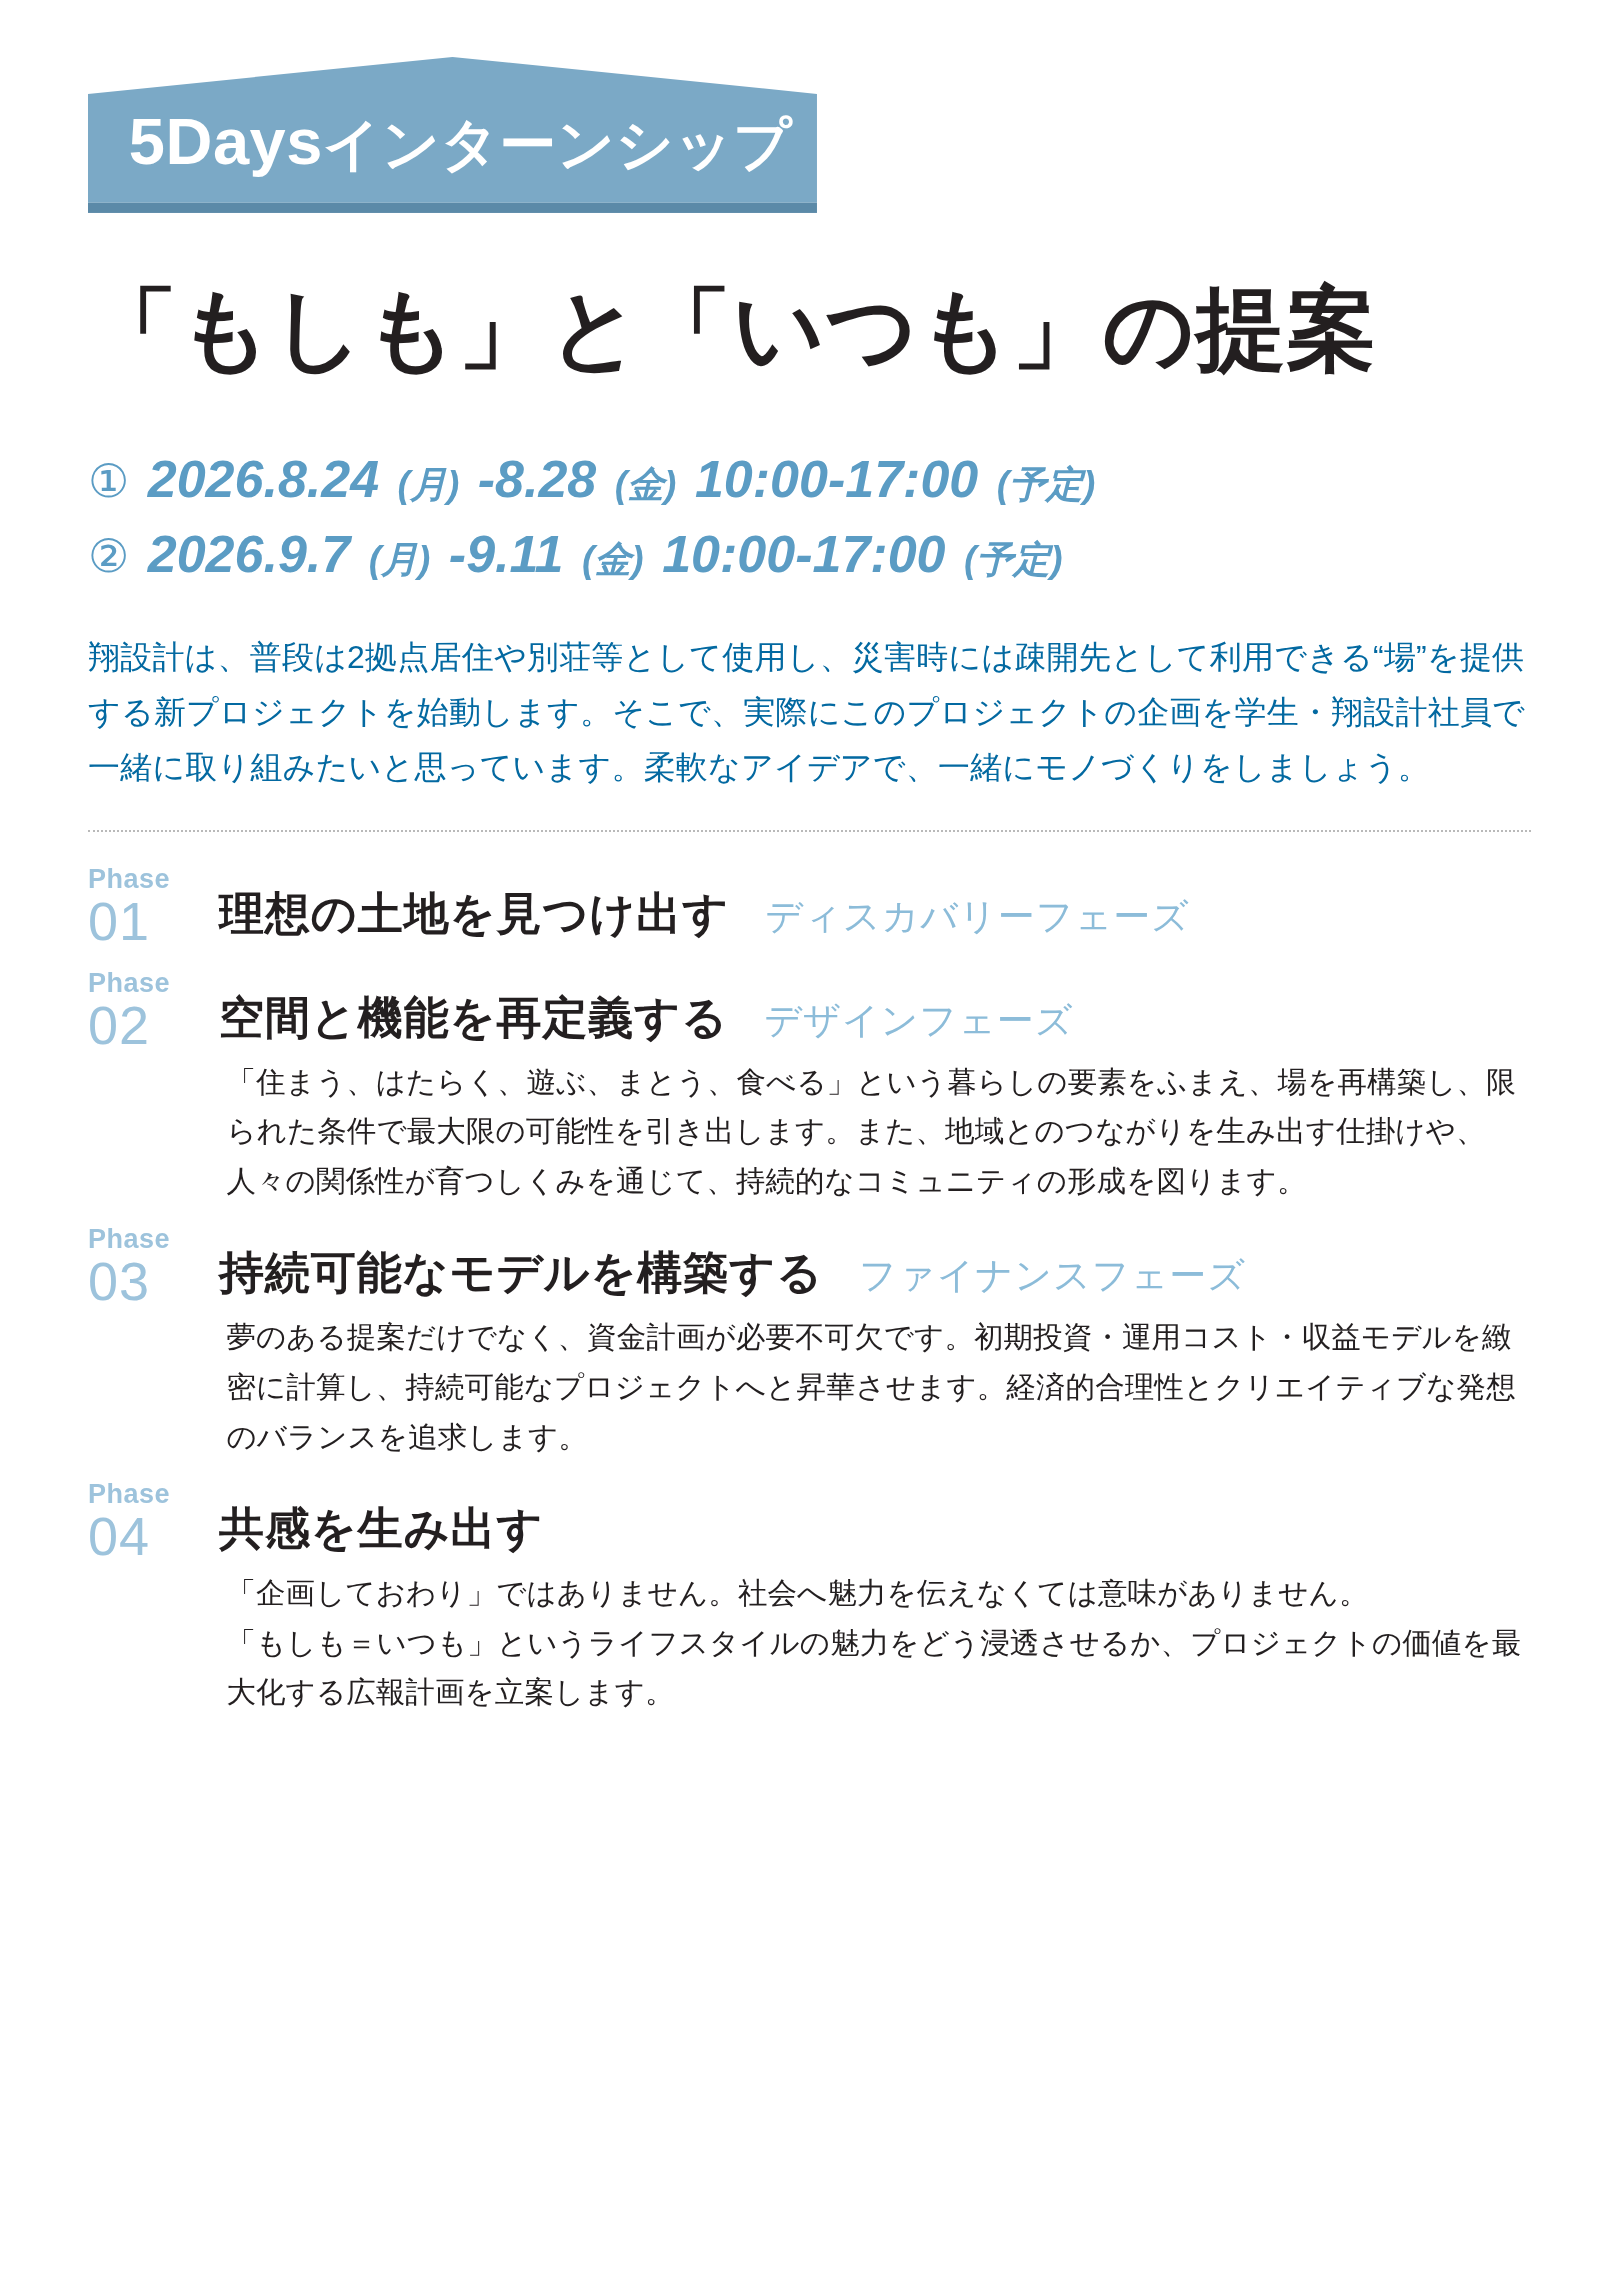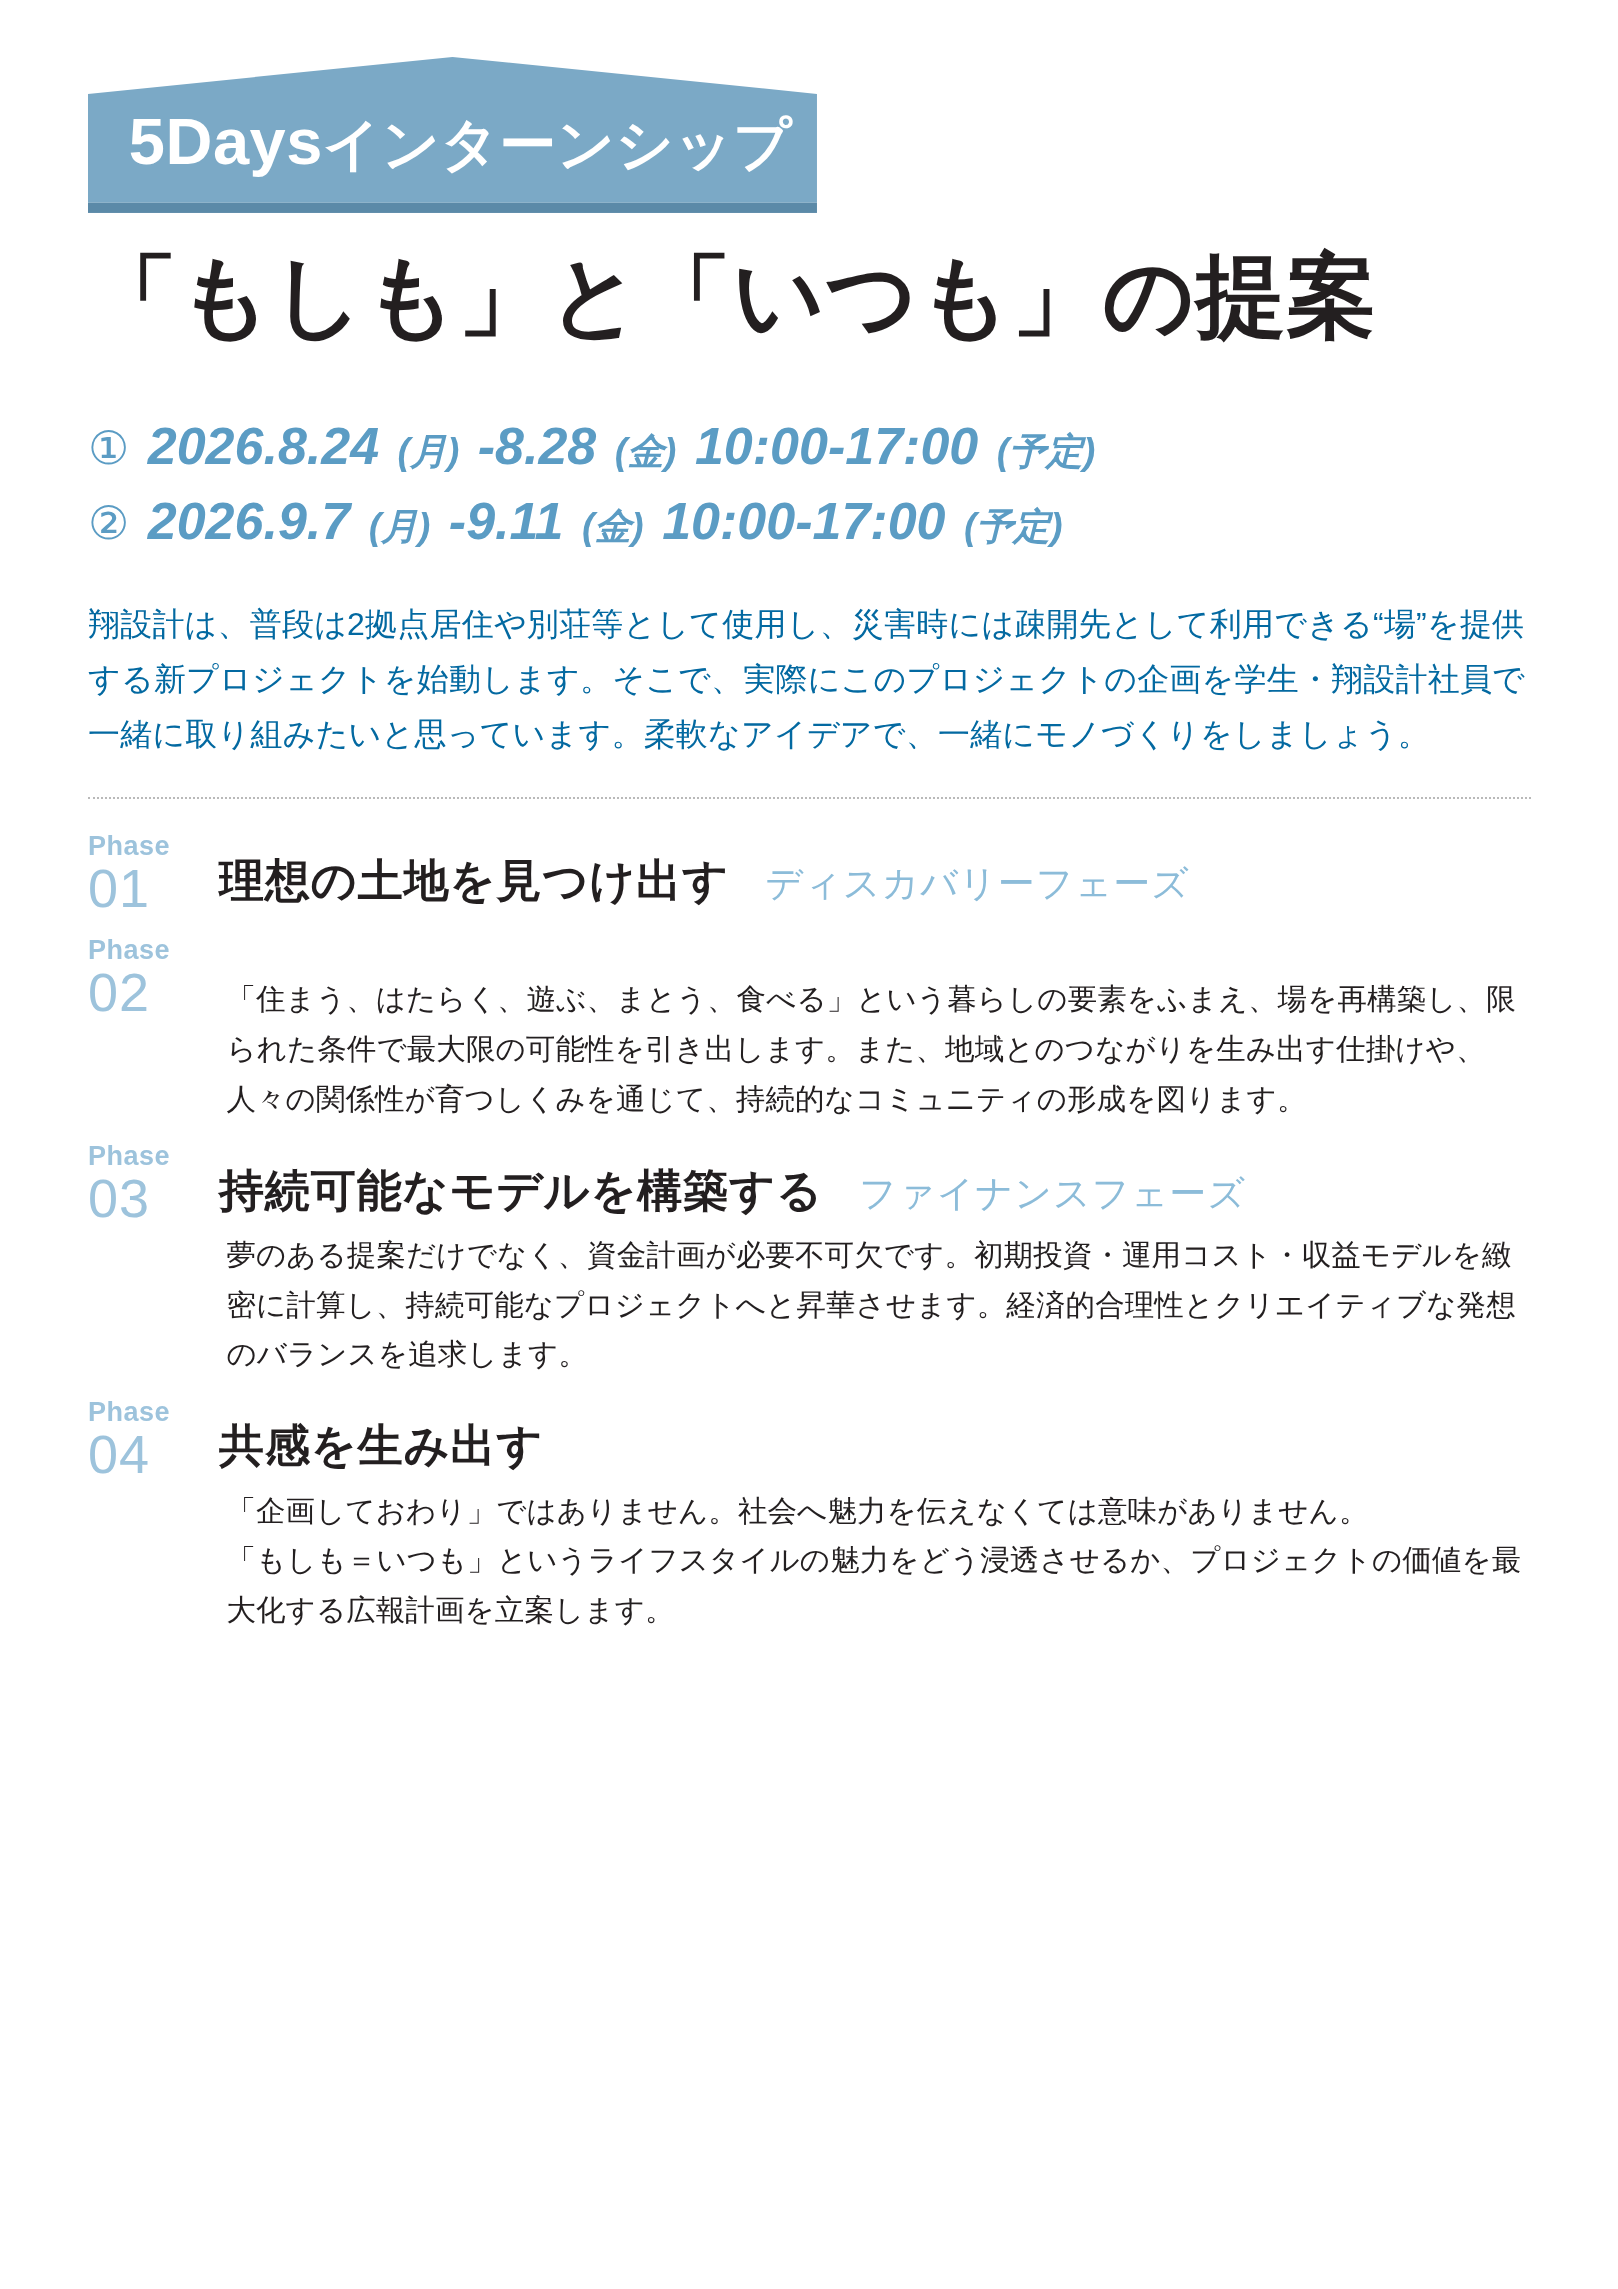--- a/index.html
+++ b/index.html
@@ -59,21 +59,21 @@
     color: #7fb4d4;
     font-size: 43px;
     font-weight: bold;
     letter-spacing: 1.8px;
     padding-bottom: 28px;
     white-space: nowrap;
   }
 
   
   .main-title {
-    margin-top: 26px;
+    margin-top: 59px;
     font-size: 90px;
     font-weight: bold;
     letter-spacing: 0.9px;
     line-height: 1.15;
     color: #231f20;
     white-space: nowrap;
   }
 
   
   .dates {
@@ -250,20 +250,24 @@
       </div>
     </div>
 
     <div class="phase phase-2">
       <div class="phase-left">
         <div class="phase-label">Phase</div>
         <div class="phase-num">02</div>
         <div class="phase-dots"></div>
       </div>
       <div class="phase-right">
+        <div class="phase-heading">
+          <span class="phase-title">空間と機能を再定義する</span>
+          <span class="phase-sub">デザインフェーズ</span>
+        </div>
         <div class="phase-body">「住まう、はたらく、遊ぶ、まとう、食べる」という暮らしの要素をふまえ、場を再構築し、限られた条件で最大限の可能性を引き出します。また、地域とのつながりを生み出す仕掛けや、人々の関係性が育つしくみを通じて、持続的なコミュニティの形成を図ります。</div>
       </div>
     </div>
 
     <div class="phase phase-3">
       <div class="phase-left">
         <div class="phase-label">Phase</div>
         <div class="phase-num">03</div>
         <div class="phase-dots"></div>
       </div>

